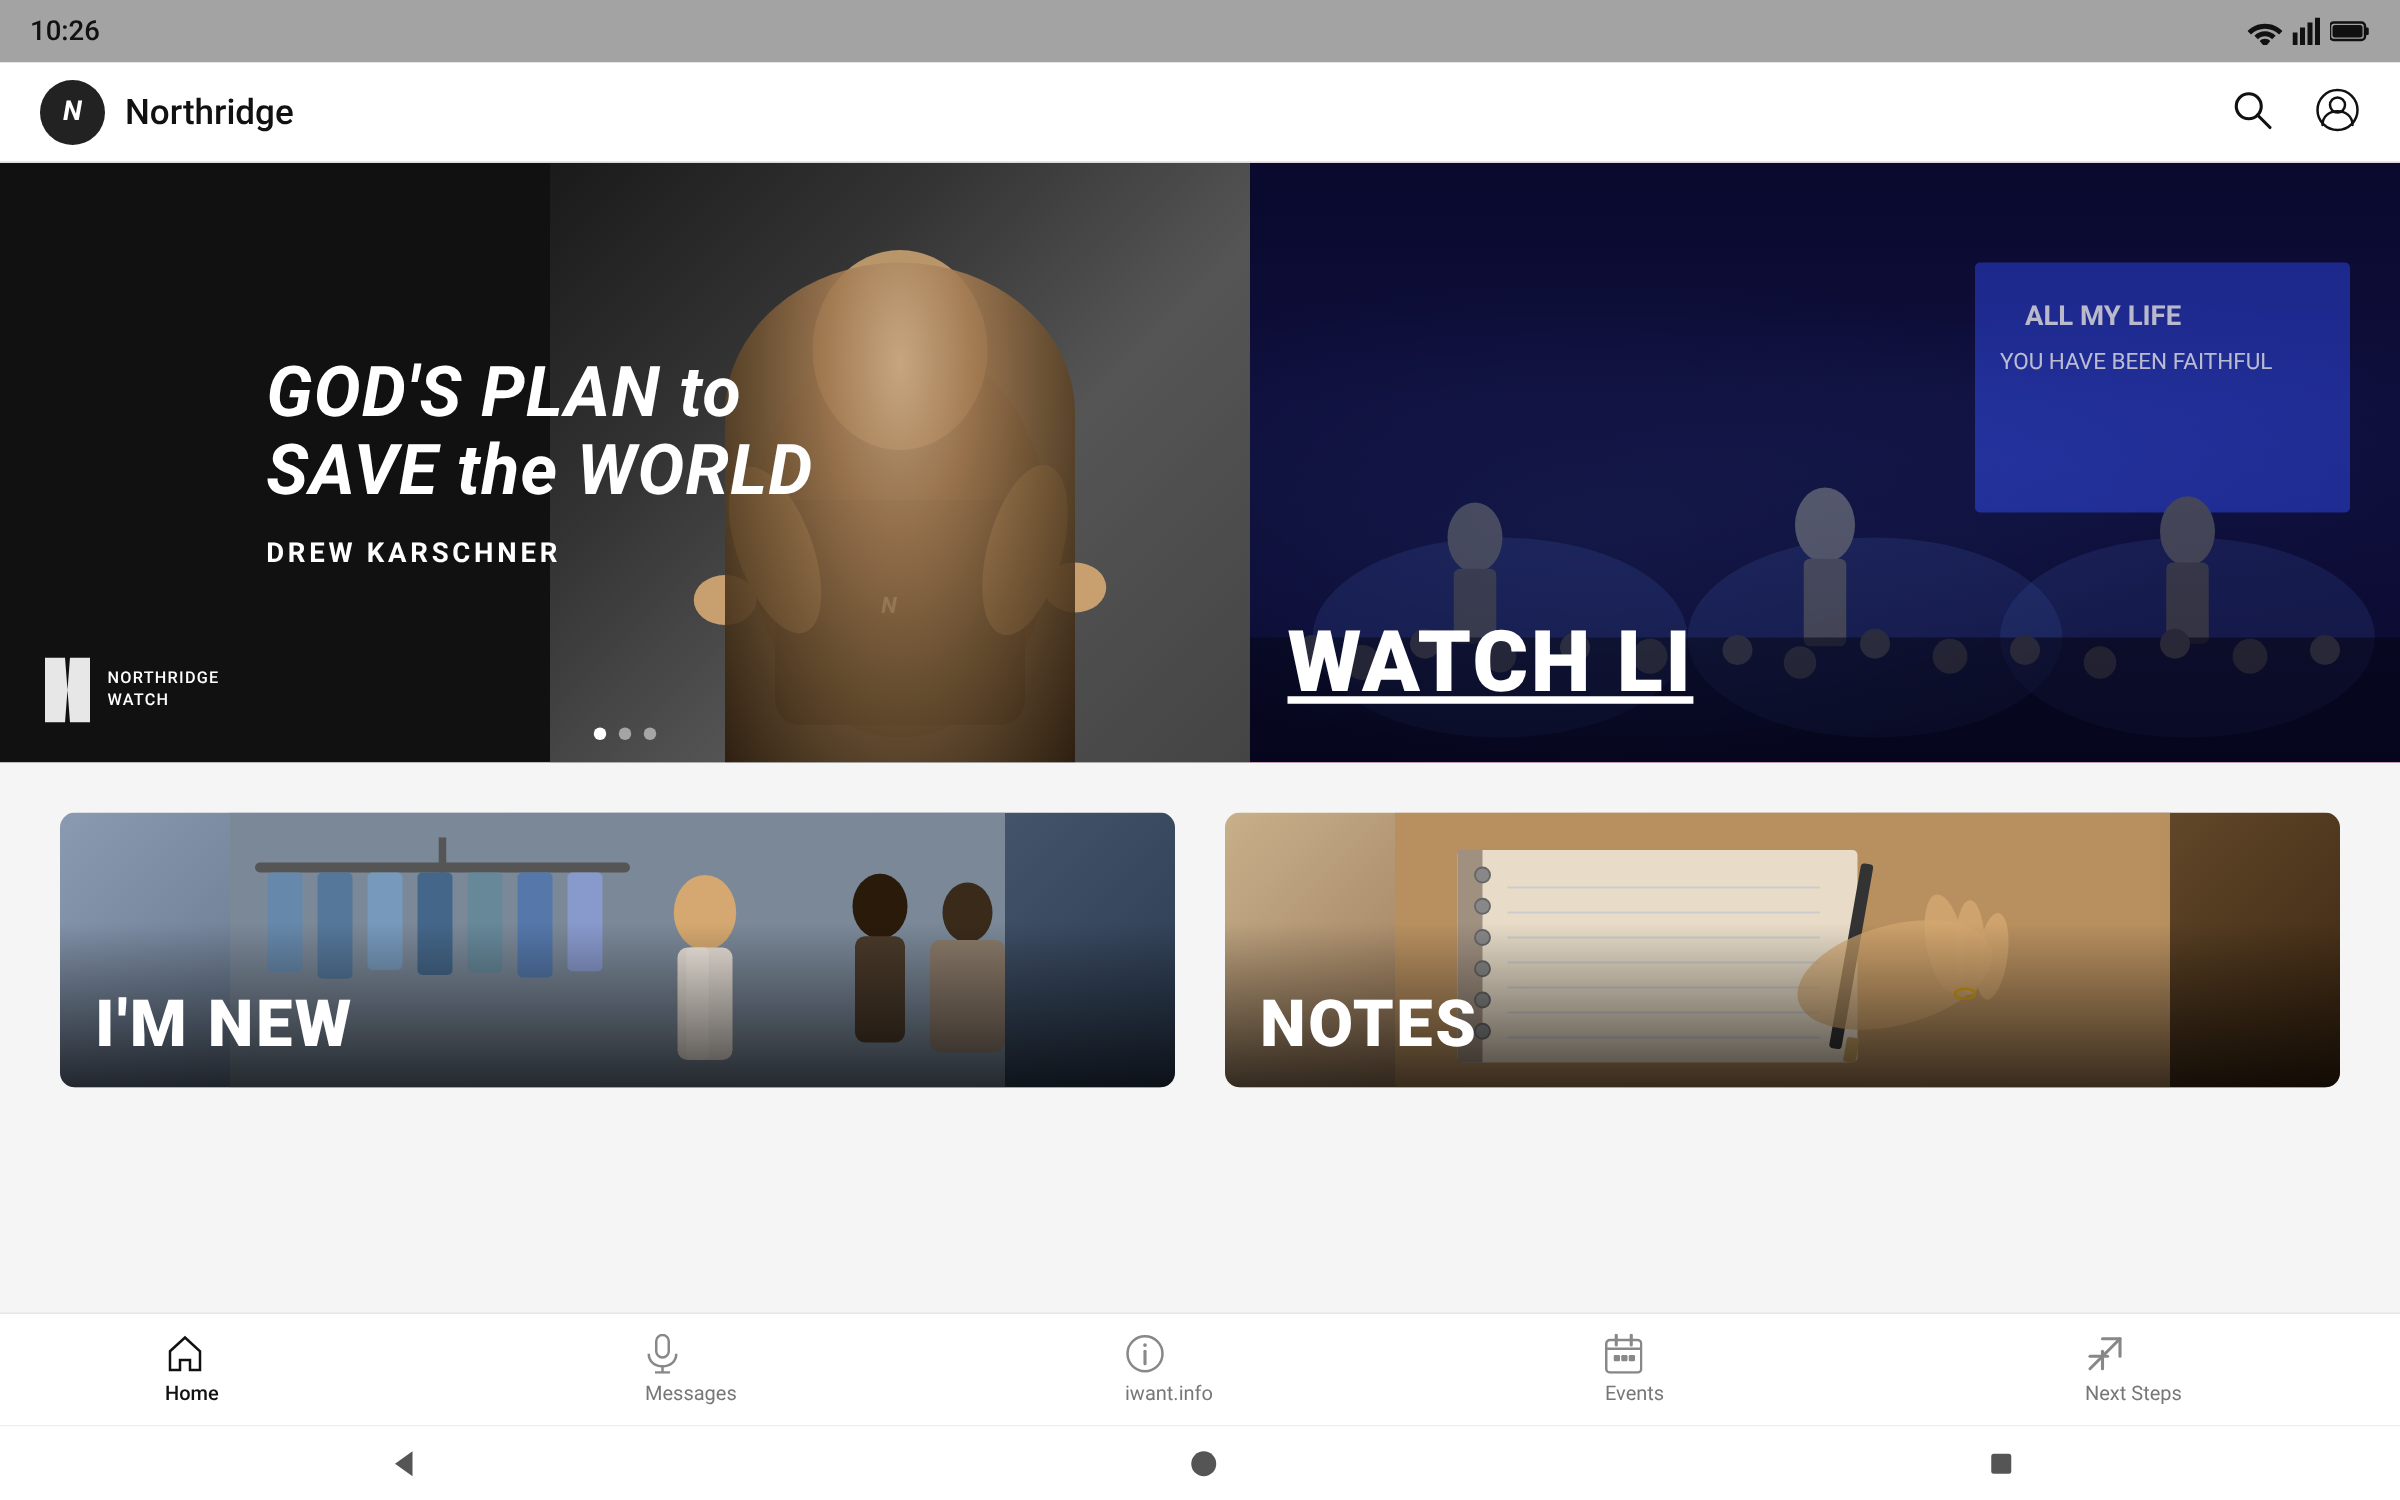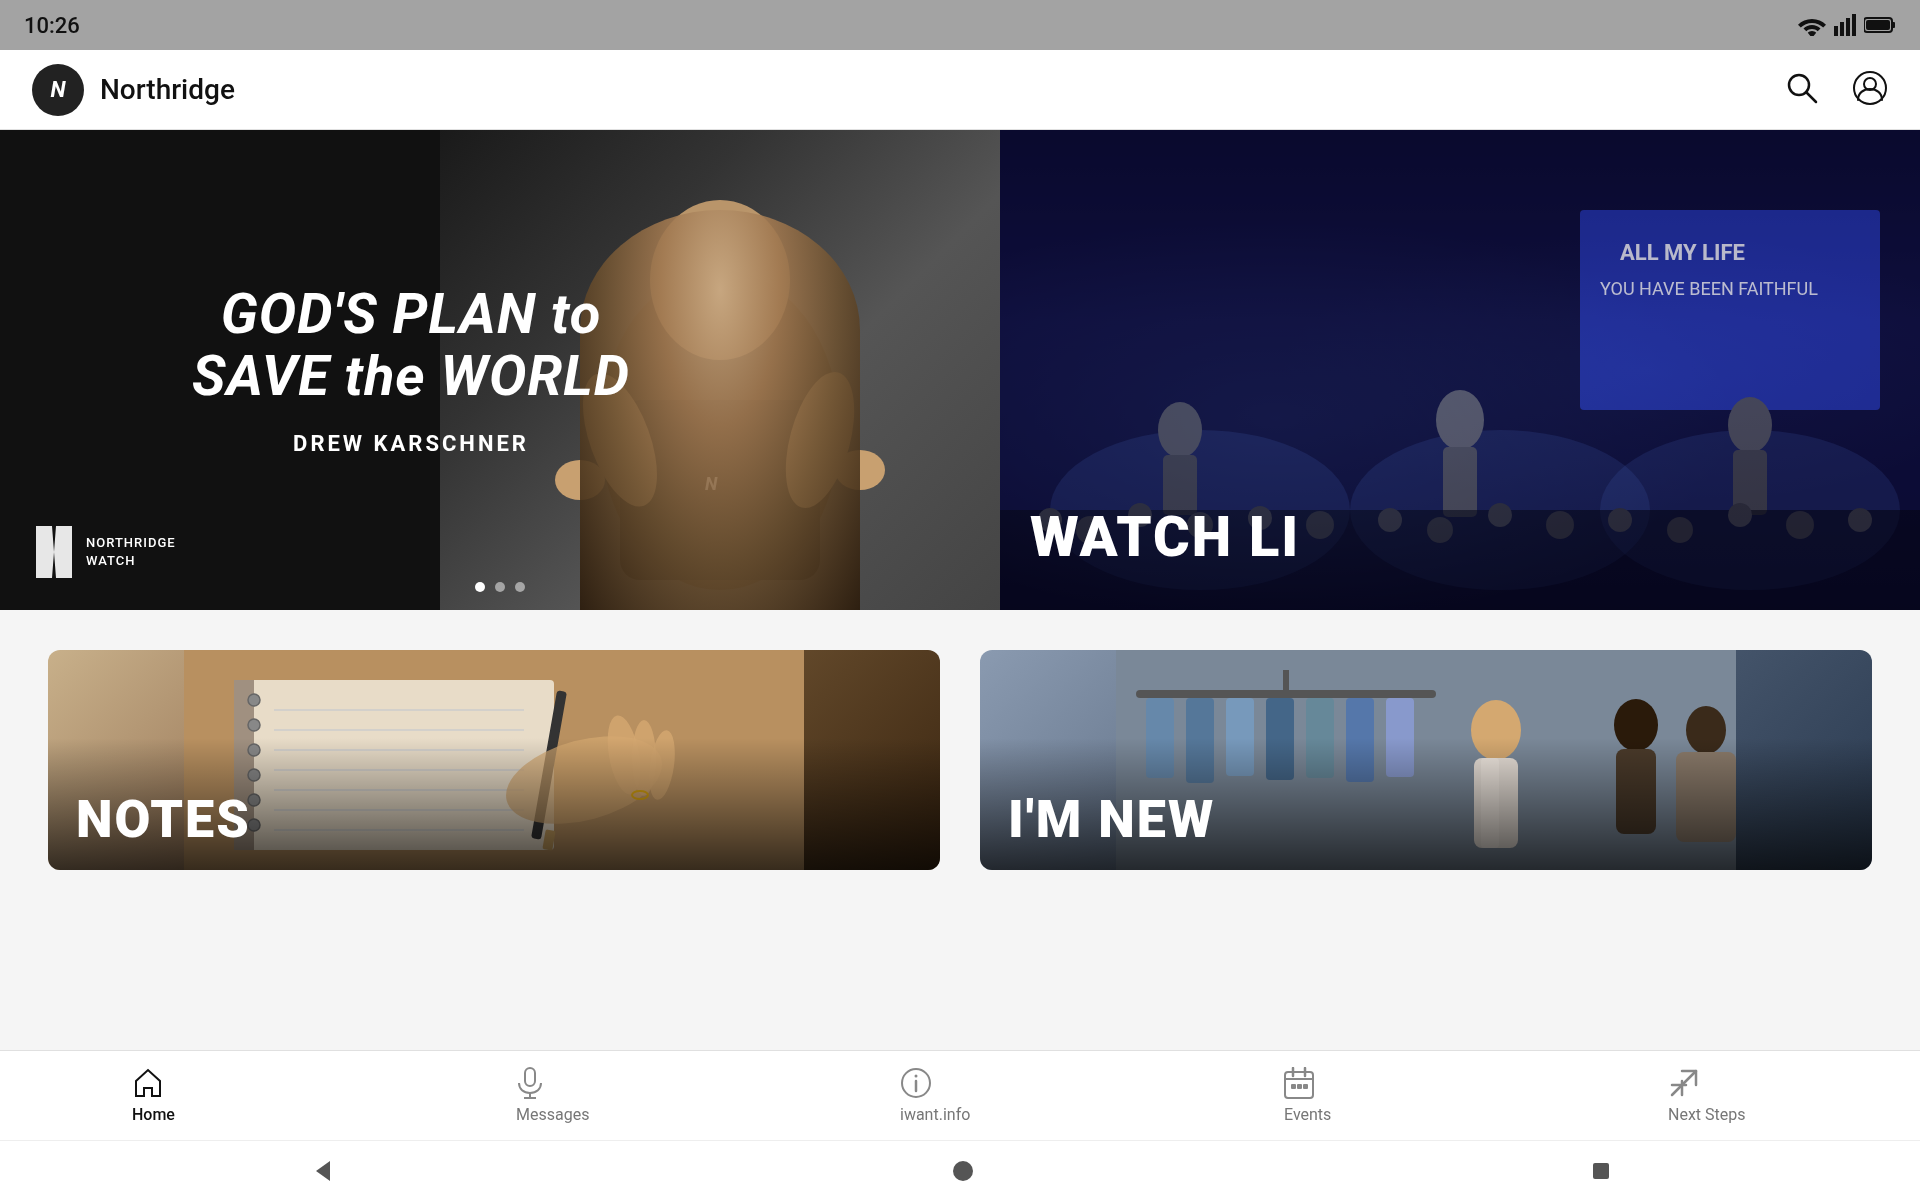--- a/index.html
+++ b/index.html
@@ -100,26 +100,25 @@
       background: #111;
       position: relative;
       flex-shrink: 0;
       display: flex;
       align-items: center;
       justify-content: flex-start;
       overflow: hidden;
     }
     .hero-text-block {
       position: absolute;
-      left: 192px;
+      left: 213px;
       top: 50%;
       transform: translateY(-50%);
       z-index: 2;
       color: #fff;
-      text-align: center;
     }
     .hero-title-line1 {
       font-size: 56px;
       font-style: italic;
       font-weight: 700;
       letter-spacing: 1px;
       line-height: 1.1;
     }
     .hero-title-line2 {
       font-size: 56px;
@@ -458,25 +457,58 @@
         <circle cx="440" cy="400" r="13" fill="#2a2a2a"></circle>
         <circle cx="500" cy="385" r="12" fill="#333"></circle>
         <circle cx="560" cy="395" r="14" fill="#2a2a2a"></circle>
         <circle cx="620" cy="390" r="12" fill="#333"></circle>
         <circle cx="680" cy="400" r="13" fill="#2a2a2a"></circle>
         <circle cx="740" cy="385" r="12" fill="#333"></circle>
         <circle cx="800" cy="395" r="14" fill="#2a2a2a"></circle>
         <circle cx="860" cy="390" r="12" fill="#333"></circle>
       </svg>
     </div>
-    <div class="watch-live-text" style="position:absolute;bottom:40px;left:30px;color:#fff;font-size:56px;font-weight:900;letter-spacing:2px;z-index:5;">WATCH LI</div>
+    <div class="watch-live-text" style="position:absolute;bottom:40px;left:30px;color:#fff;font-size:68px;font-weight:900;letter-spacing:2px;z-index:5;text-decoration:underline;">WATCH LI</div>
   </div>
 </div>
 
 <div class="content-section">
+
+  <div class="content-card">
+    <div class="card-bg-imnew">
+      
+      <svg width="100%" height="100%" viewBox="0 0 620 220">
+
+        <rect width="620" height="220" fill="#7a8898"></rect>
+
+        <rect x="20" y="40" width="300" height="8" fill="#555" rx="4"></rect>
+        <line x1="170" y1="20" x2="170" y2="48" stroke="#555" stroke-width="6"></line>
+
+        <rect x="30" y="48" width="28" height="80" fill="#6688aa" rx="4"></rect>
+        <rect x="70" y="48" width="28" height="85" fill="#557799" rx="4"></rect>
+        <rect x="110" y="48" width="28" height="78" fill="#7799bb" rx="4"></rect>
+        <rect x="150" y="48" width="28" height="82" fill="#446688" rx="4"></rect>
+        <rect x="190" y="48" width="28" height="80" fill="#668899" rx="4"></rect>
+        <rect x="230" y="48" width="28" height="84" fill="#5577aa" rx="4"></rect>
+        <rect x="270" y="48" width="28" height="79" fill="#8899cc" rx="4"></rect>
+
+        <ellipse cx="380" cy="80" rx="25" ry="30" fill="#d4a870"></ellipse>
+        <rect x="358" y="108" width="44" height="90" fill="#e8e0d8" rx="8"></rect>
+        <rect x="365" y="108" width="18" height="90" fill="#f0e8e0" rx="4"></rect>
+
+        <ellipse cx="520" cy="75" rx="22" ry="26" fill="#2a1a0a"></ellipse>
+        <rect x="500" y="99" width="40" height="85" fill="#4a3a2a" rx="8"></rect>
+
+        <ellipse cx="590" cy="80" rx="20" ry="24" fill="#3a2a1a"></ellipse>
+        <rect x="560" y="102" width="60" height="90" fill="#8a7a6a" rx="8"></rect>
+      </svg>
+    </div>
+    <div class="card-overlay"></div>
+    <span class="card-label">I'M NEW</span>
+  </div>
 
   <div class="content-card">
     <div class="card-bg-notes">
       
       <svg width="100%" height="100%" viewBox="0 0 620 220">
 
         <rect width="620" height="220" fill="#b89060"></rect>
 
         <rect x="50" y="30" width="320" height="170" fill="#e8dcc8" rx="4"></rect>
         <rect x="50" y="30" width="20" height="170" fill="#a09080"></rect>
@@ -502,53 +534,20 @@
         <ellipse cx="400" cy="130" rx="80" ry="40" fill="#d4a870" opacity="0.7" transform="rotate(-15 400 130)"></ellipse>
         <ellipse cx="440" cy="105" rx="15" ry="40" fill="#d4a870" opacity="0.8" transform="rotate(-10 440 105)"></ellipse>
         <ellipse cx="460" cy="108" rx="12" ry="38" fill="#d4a870" opacity="0.8" transform="rotate(0 460 108)"></ellipse>
         <ellipse cx="478" cy="115" rx="12" ry="35" fill="#d4a870" opacity="0.8" transform="rotate(8 478 115)"></ellipse>
 
         <ellipse cx="456" cy="145" rx="8" ry="4" fill="none" stroke="#d4a010" stroke-width="2"></ellipse>
       </svg>
     </div>
     <div class="card-overlay"></div>
     <span class="card-label">NOTES</span>
-  </div>
-
-  <div class="content-card">
-    <div class="card-bg-imnew">
-      
-      <svg width="100%" height="100%" viewBox="0 0 620 220">
-
-        <rect width="620" height="220" fill="#7a8898"></rect>
-
-        <rect x="20" y="40" width="300" height="8" fill="#555" rx="4"></rect>
-        <line x1="170" y1="20" x2="170" y2="48" stroke="#555" stroke-width="6"></line>
-
-        <rect x="30" y="48" width="28" height="80" fill="#6688aa" rx="4"></rect>
-        <rect x="70" y="48" width="28" height="85" fill="#557799" rx="4"></rect>
-        <rect x="110" y="48" width="28" height="78" fill="#7799bb" rx="4"></rect>
-        <rect x="150" y="48" width="28" height="82" fill="#446688" rx="4"></rect>
-        <rect x="190" y="48" width="28" height="80" fill="#668899" rx="4"></rect>
-        <rect x="230" y="48" width="28" height="84" fill="#5577aa" rx="4"></rect>
-        <rect x="270" y="48" width="28" height="79" fill="#8899cc" rx="4"></rect>
-
-        <ellipse cx="380" cy="80" rx="25" ry="30" fill="#d4a870"></ellipse>
-        <rect x="358" y="108" width="44" height="90" fill="#e8e0d8" rx="8"></rect>
-        <rect x="365" y="108" width="18" height="90" fill="#f0e8e0" rx="4"></rect>
-
-        <ellipse cx="520" cy="75" rx="22" ry="26" fill="#2a1a0a"></ellipse>
-        <rect x="500" y="99" width="40" height="85" fill="#4a3a2a" rx="8"></rect>
-
-        <ellipse cx="590" cy="80" rx="20" ry="24" fill="#3a2a1a"></ellipse>
-        <rect x="560" y="102" width="60" height="90" fill="#8a7a6a" rx="8"></rect>
-      </svg>
-    </div>
-    <div class="card-overlay"></div>
-    <span class="card-label">I'M NEW</span>
   </div>
 </div>
 
 <div class="bottom-nav">
 
   <div class="nav-item">
     <svg width="32" height="32" viewBox="0 0 32 32" fill="none">
       <path d="M4 14L16 3L28 14V29H20V21H12V29H4V14Z" stroke="#111" stroke-width="2" fill="none"></path>
       <path d="M4 14L16 3L28 14V29H20V21H12V29H4V14Z" fill="none"></path>
     </svg>

